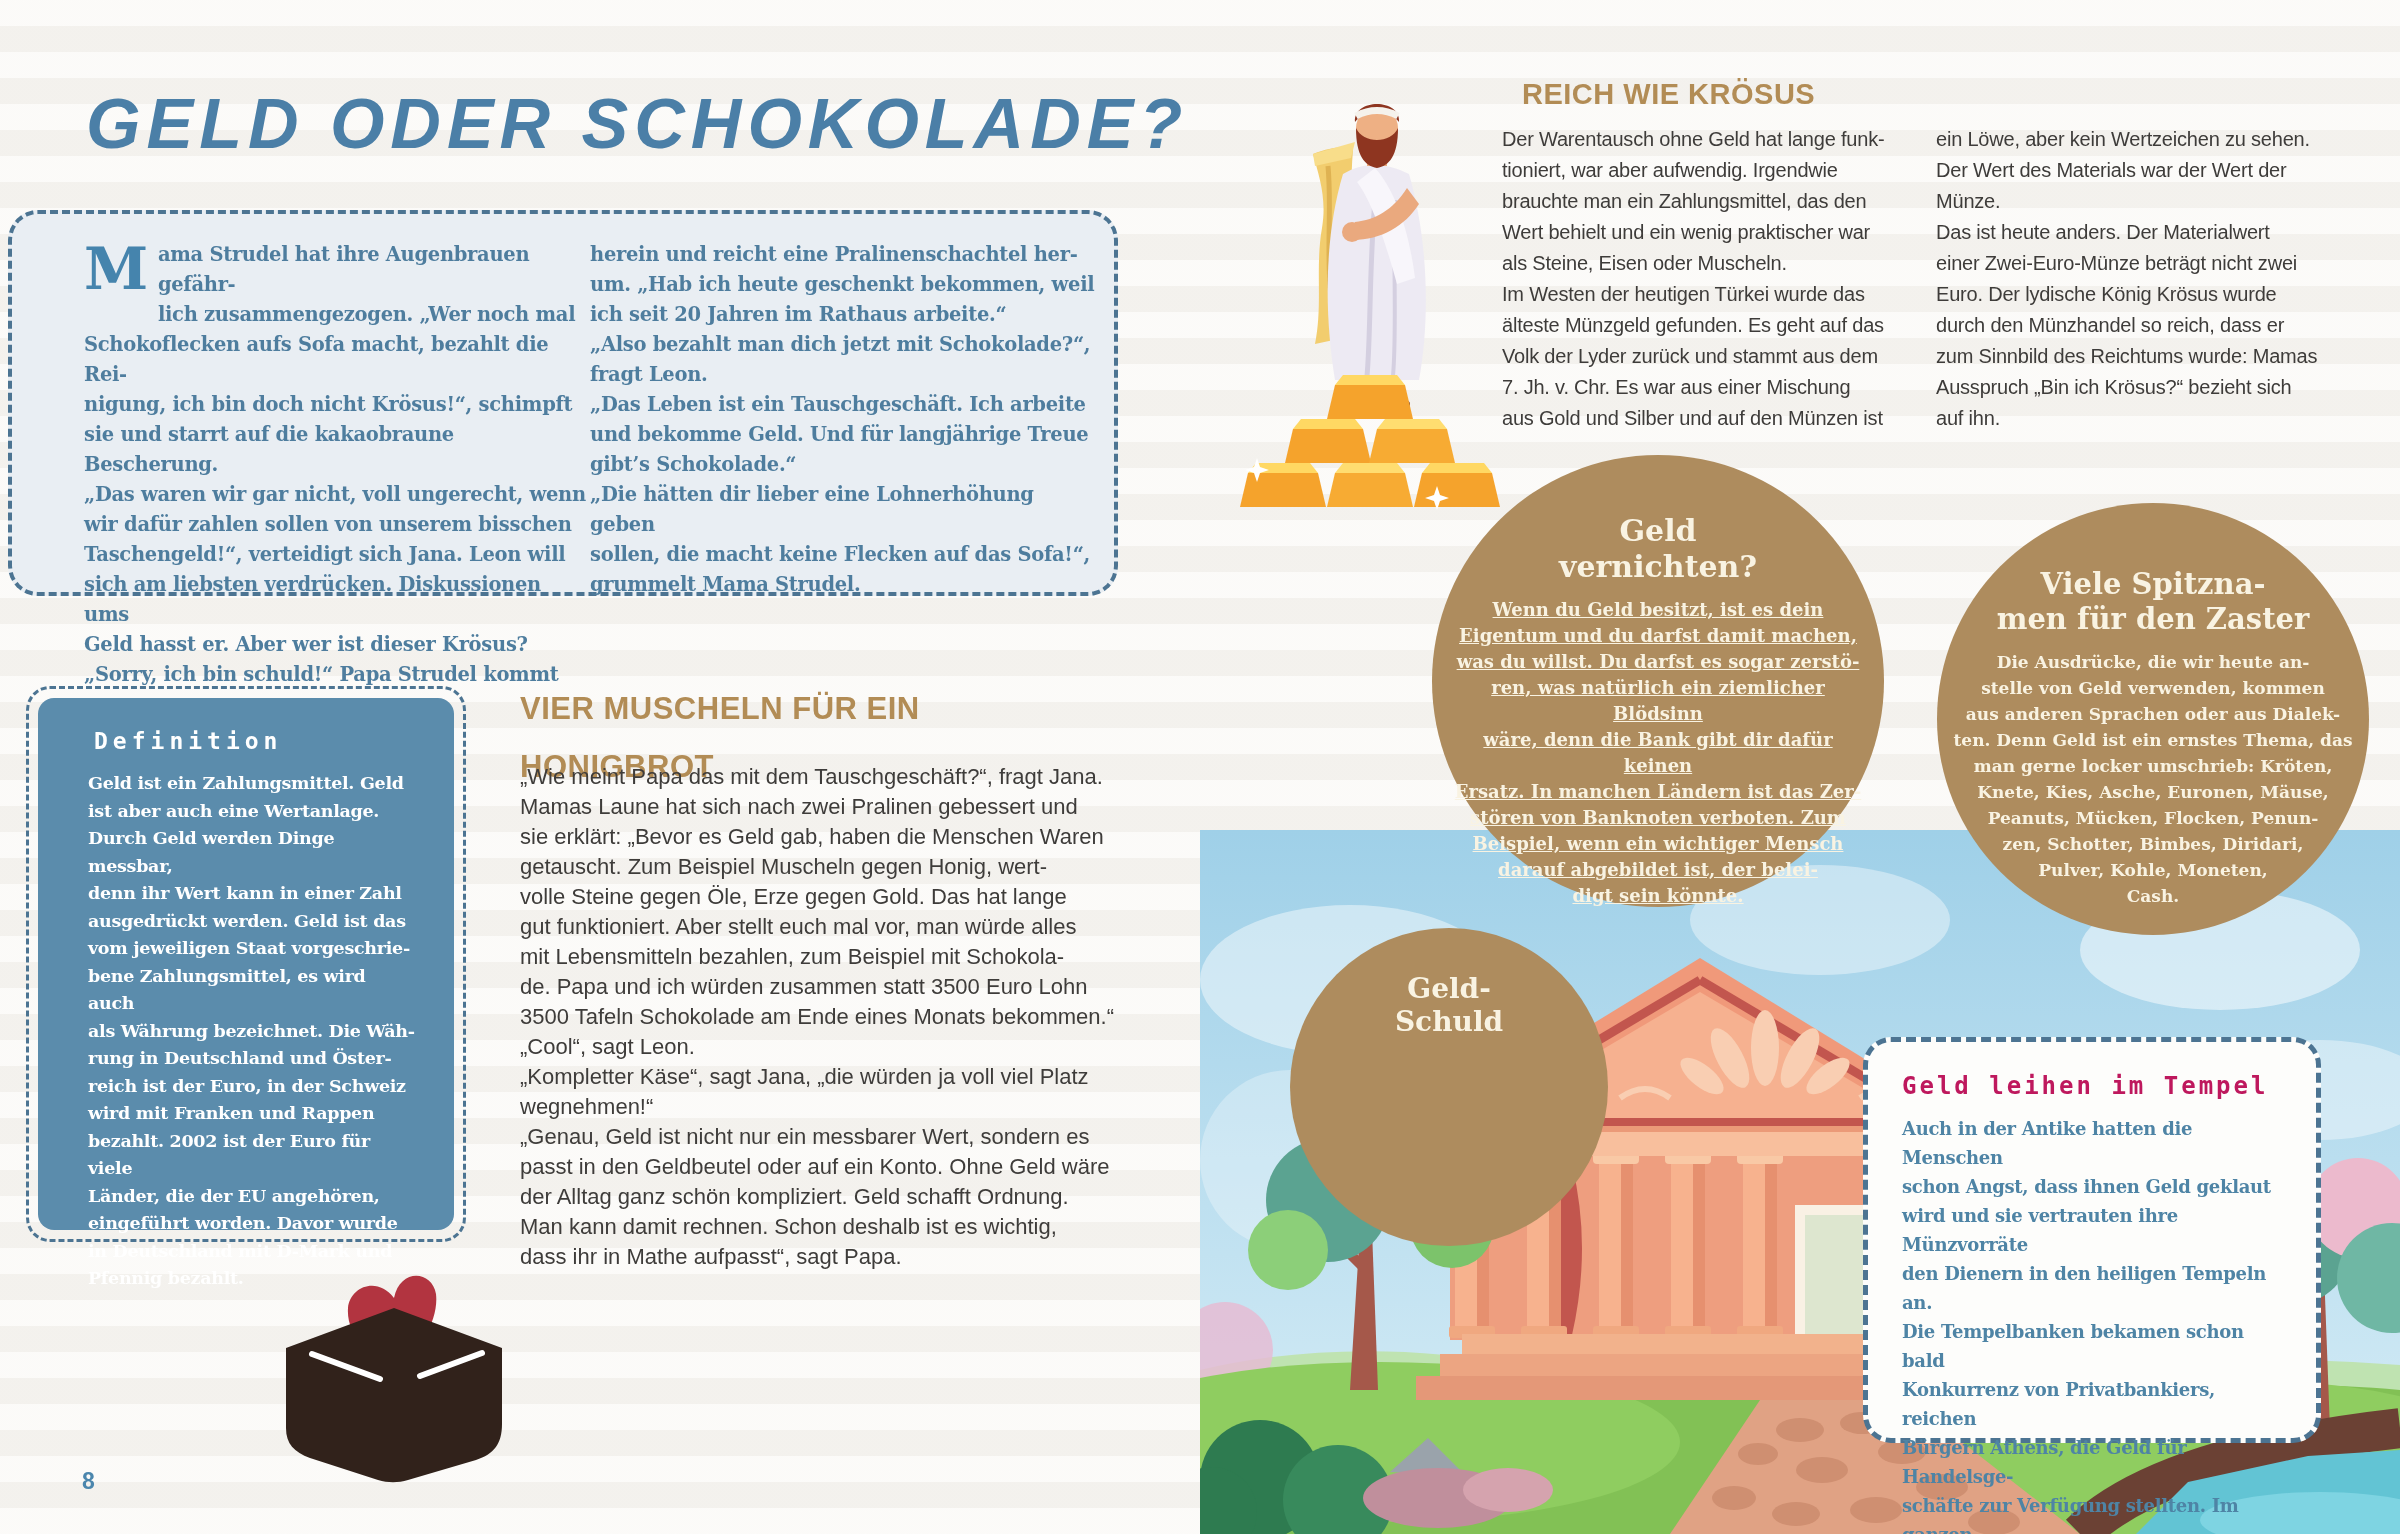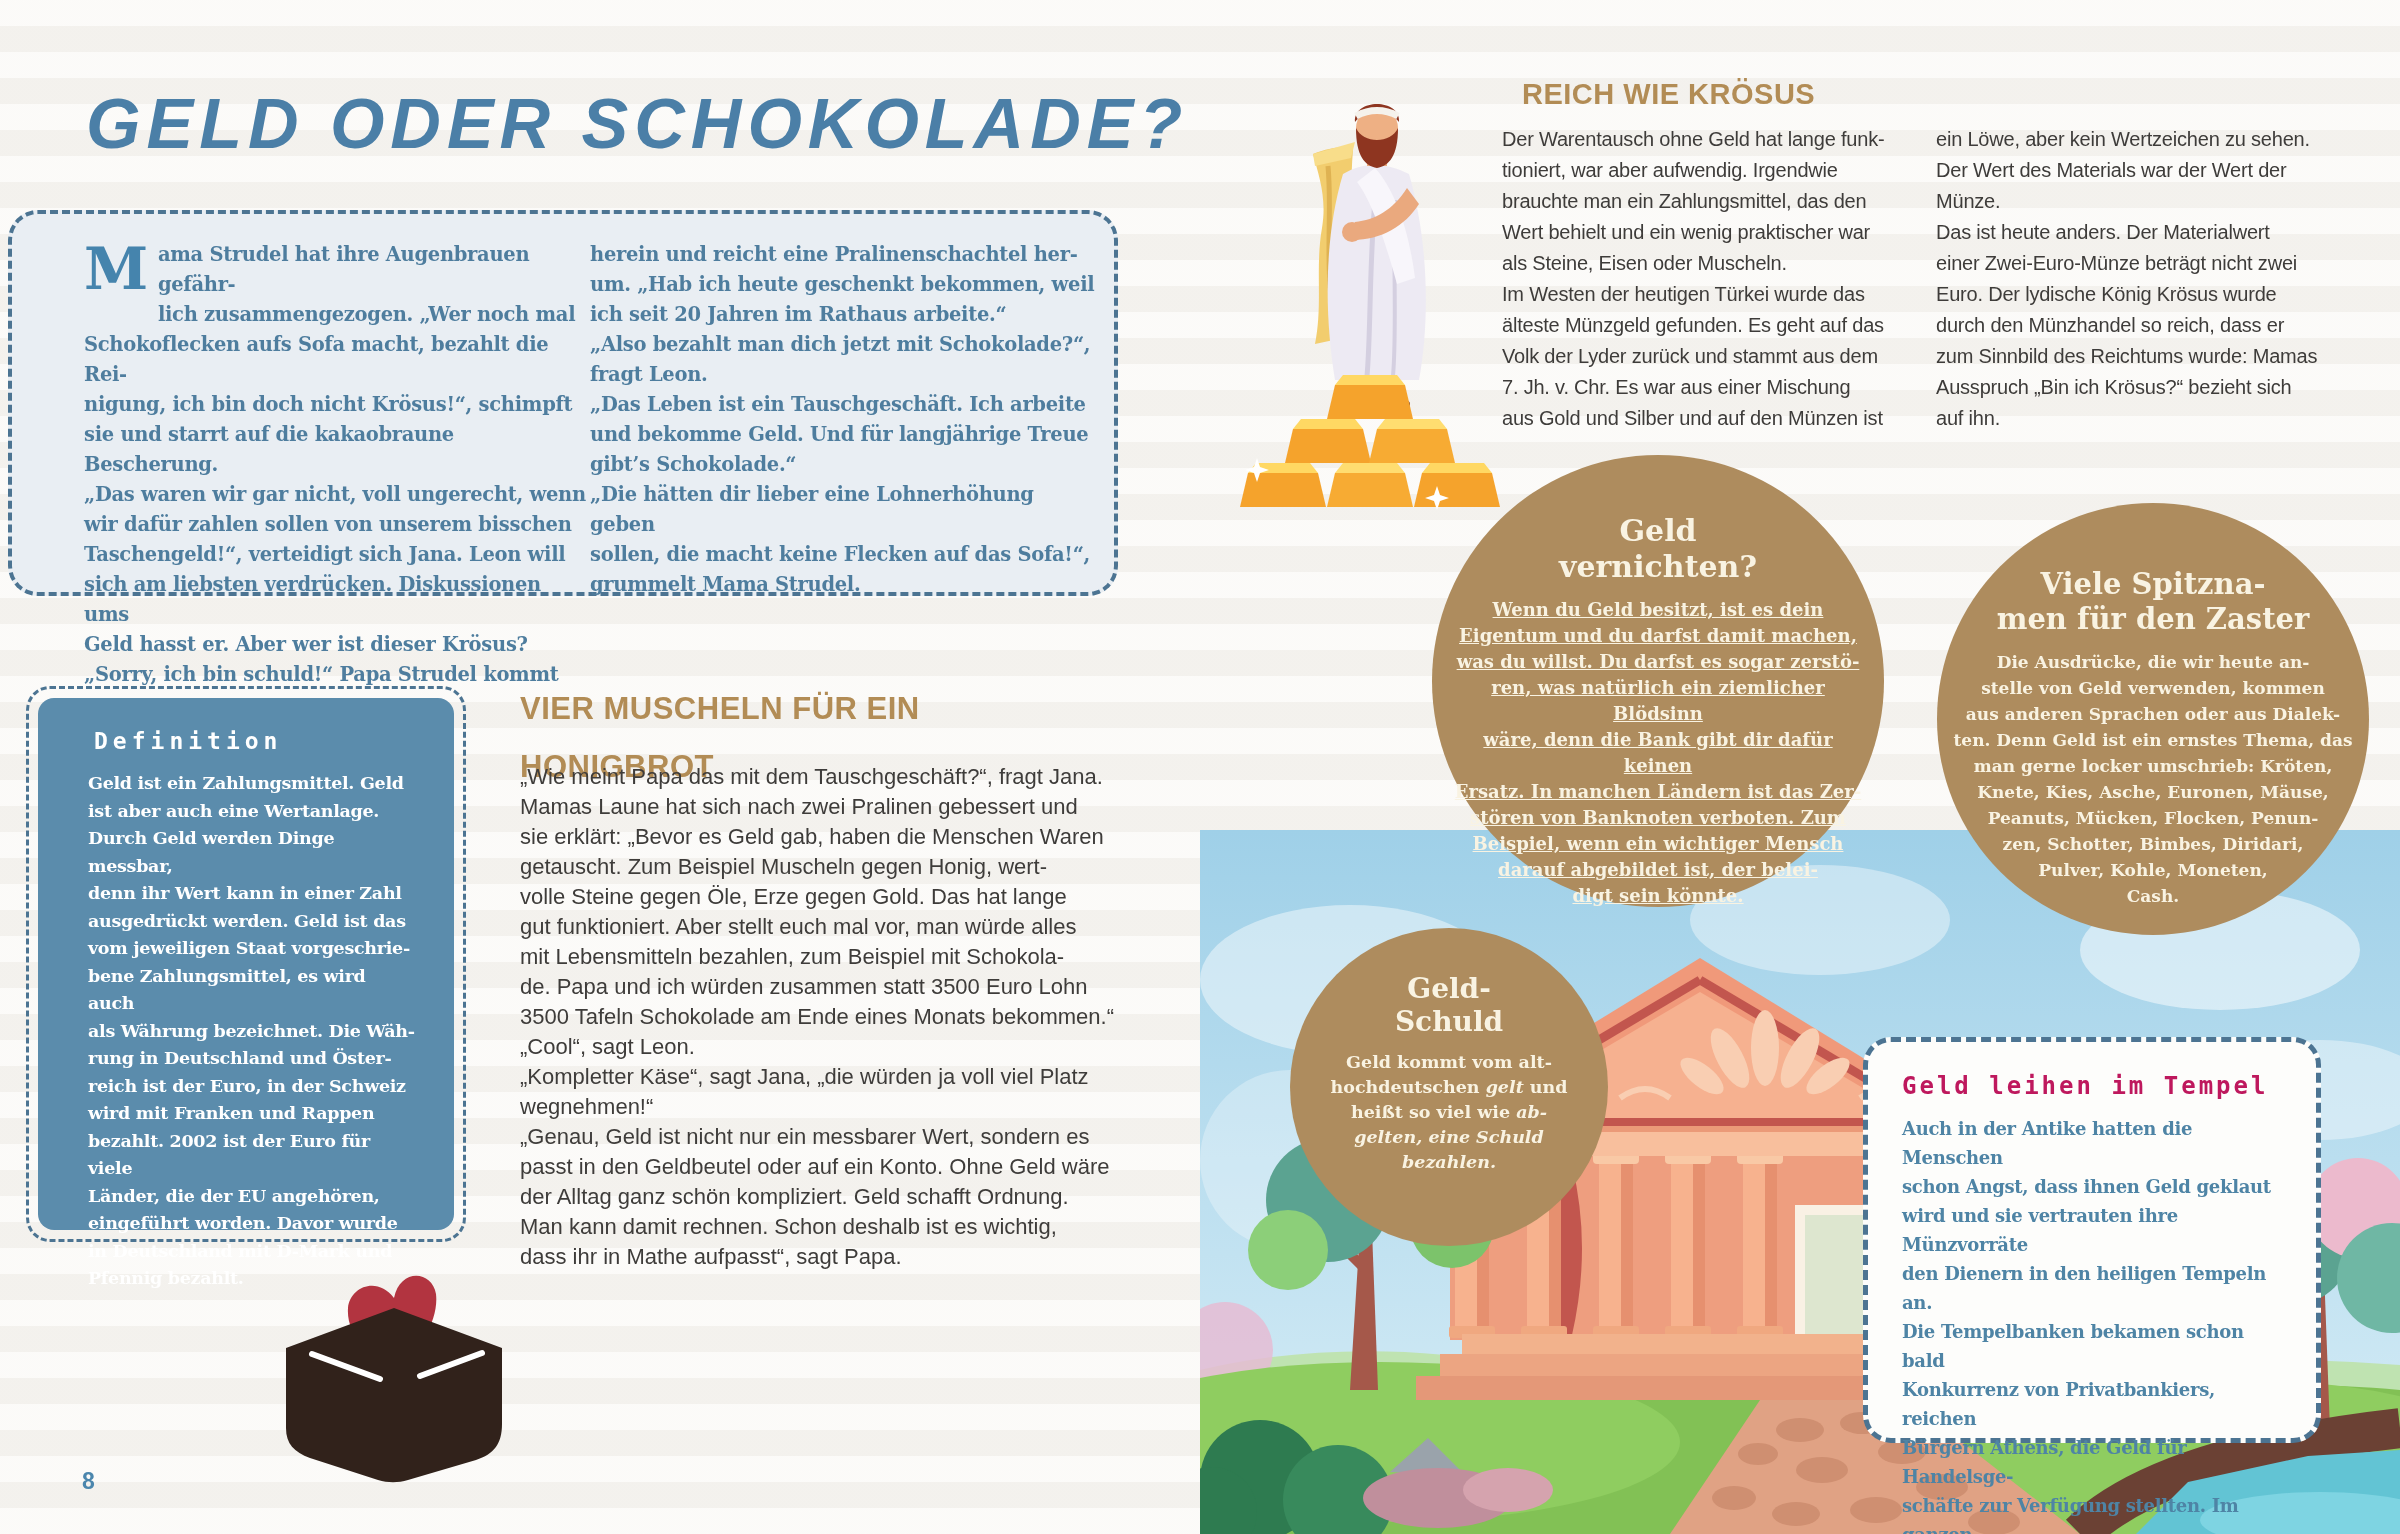--- a/index.html
+++ b/index.html
@@ -390,25 +390,20 @@
 Knete, Kies, Asche, Euronen, Mäuse,
 Peanuts, Mücken, Flocken, Penun-
 zen, Schotter, Bimbes, Diridari,
 Pulver, Kohle, Moneten,
 Cash.</div>
   </div>
 
   <div class="abs circle c3circ">
     <div class="circle-heading slab preline">Geld-
 Schuld</div>
-    <div class="circle-body slab preline"><span>Geld kommt vom alt-
-hochdeutschen </span><span style="font-style: italic;">gelt</span><span> und
-heißt so viel wie </span><span style="font-style: italic;">ab-
-gelten, eine Schuld
-bezahlen.</span></div>
   </div>
 
   <div class="abs tempel-box">
     <div class="tempel-heading mono">Geld leihen im Tempel</div>
     <div class="tempel-body slab preline">Auch in der Antike hatten die Menschen
 schon Angst, dass ihnen Geld geklaut
 wird und sie vertrauten ihre Münzvorräte
 den Dienern in den heiligen Tempeln an.
 Die Tempelbanken bekamen schon bald
 Konkurrenz von Privatbankiers, reichen

